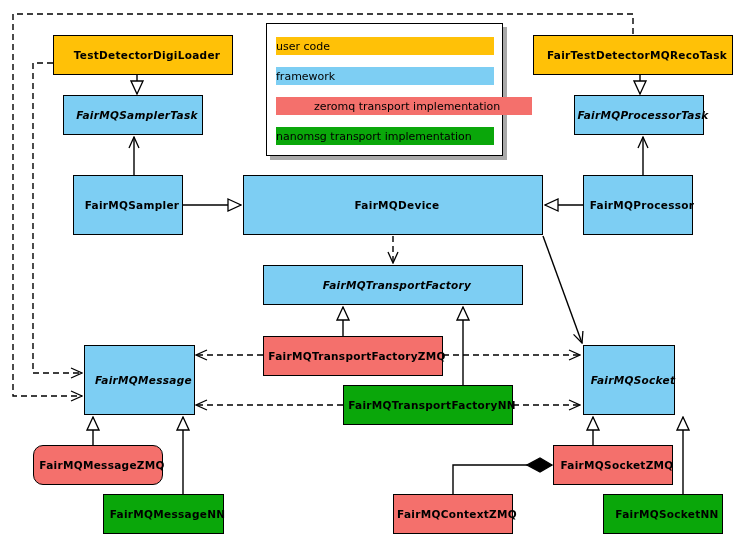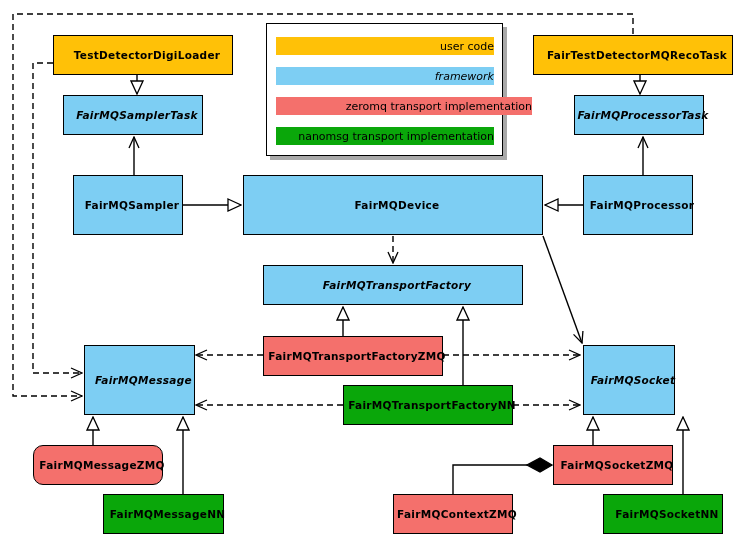--- a/index.html
+++ b/index.html
@@ -20,21 +20,21 @@
   .c-framework{background:#7dcef3;}
   .c-zeromq{background:#f4706c;}
   .c-nanomsg{background:#0aa70a;}
   .legend{
     position:absolute;z-index:2;left:266px;top:23px;width:237px;height:133px;
     background:#fff;border:1.5px solid #000;box-sizing:border-box;
     box-shadow:4px 4px 0 #a9a9a9;
   }
   .legend .swatch{
     position:absolute;left:9px;width:218px;height:18px;
-    display:flex;align-items:center;justify-content:flex-end;
+    display:flex;align-items:center;justify-content:flex-start;
     font-size:11px;font-weight:normal;color:#000;white-space:nowrap;
   }
   
   #n-tddl        {left:53px;  top:35px;  width:180px; height:40px;}
   #n-ftdmrt      {left:533px; top:35px;  width:200px; height:40px;}
   #n-samplertask {left:63px;  top:95px;  width:140px; height:40px;}
   #n-processortask{left:574px;top:95px;  width:130px; height:40px;}
   #n-sampler     {left:73px;  top:175px; width:110px; height:60px;}
   #n-device      {left:243px; top:175px; width:300px; height:60px;}
   #n-processor   {left:583px; top:175px; width:110px; height:60px;}
@@ -42,21 +42,21 @@
   #n-factoryzmq  {left:263px; top:336px; width:180px; height:40px;}
   #n-factorynn   {left:343px; top:385px; width:170px; height:40px;}
   #n-message     {left:84px;  top:345px; width:111px; height:70px;}
   #n-socket      {left:583px; top:345px; width:92px; height:70px;}
   #n-messagezmq  {left:33px;  top:445px; width:130px; height:40px;border-radius:10px;}
   #n-messagenn   {left:103px; top:494px; width:121px; height:40px;}
   #n-socketzmq   {left:553px; top:445px; width:120px; height:40px;}
   #n-socketnn    {left:603px; top:494px; width:120px; height:40px;}
   #n-contextzmq  {left:393px; top:494px; width:120px; height:40px;}
   
-  #sw-user{top:13px;} #sw-framework{top:43px;font-style:italic;} #sw-zeromq{top:73px;padding-left:38px;} #sw-nanomsg{top:103px;}
+  #sw-user{top:13px;} #sw-framework{top:43px;} #sw-zeromq{top:73px;padding-left:38px;} #sw-nanomsg{top:103px;}
 </style>
 </head>
 <body>
 
 <div class="stage">
 
   <svg id="edges" width="748" height="549" viewBox="0 0 748 549">
     <defs>
       <marker id="mTri" viewBox="0 0 15 14" refX="14" refY="7" markerWidth="15" markerHeight="14" markerUnits="userSpaceOnUse" orient="auto">
         <polygon points="1,1 14,7 1,13" fill="#fff" stroke="#000" stroke-width="1.3"></polygon>

